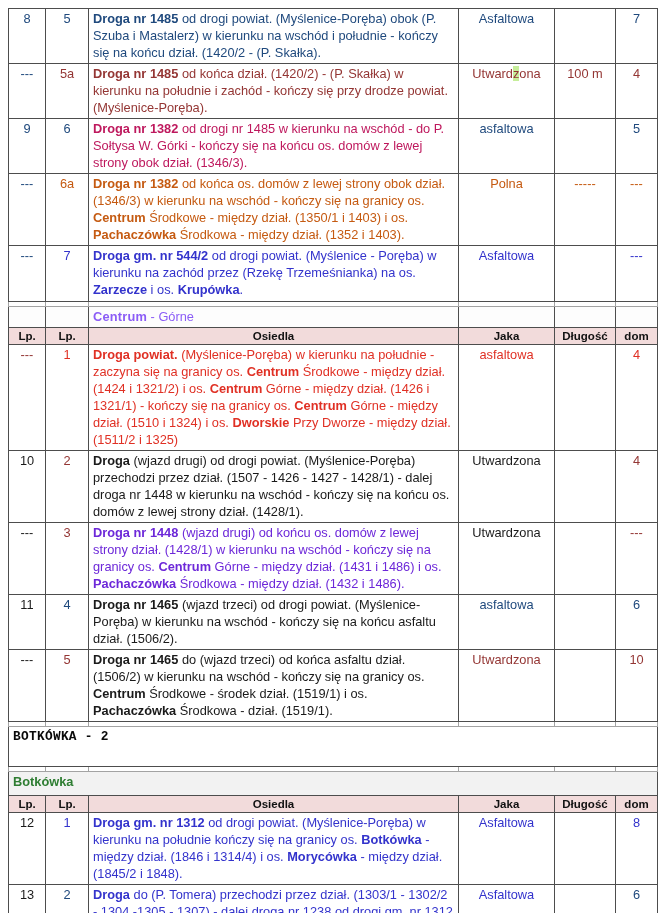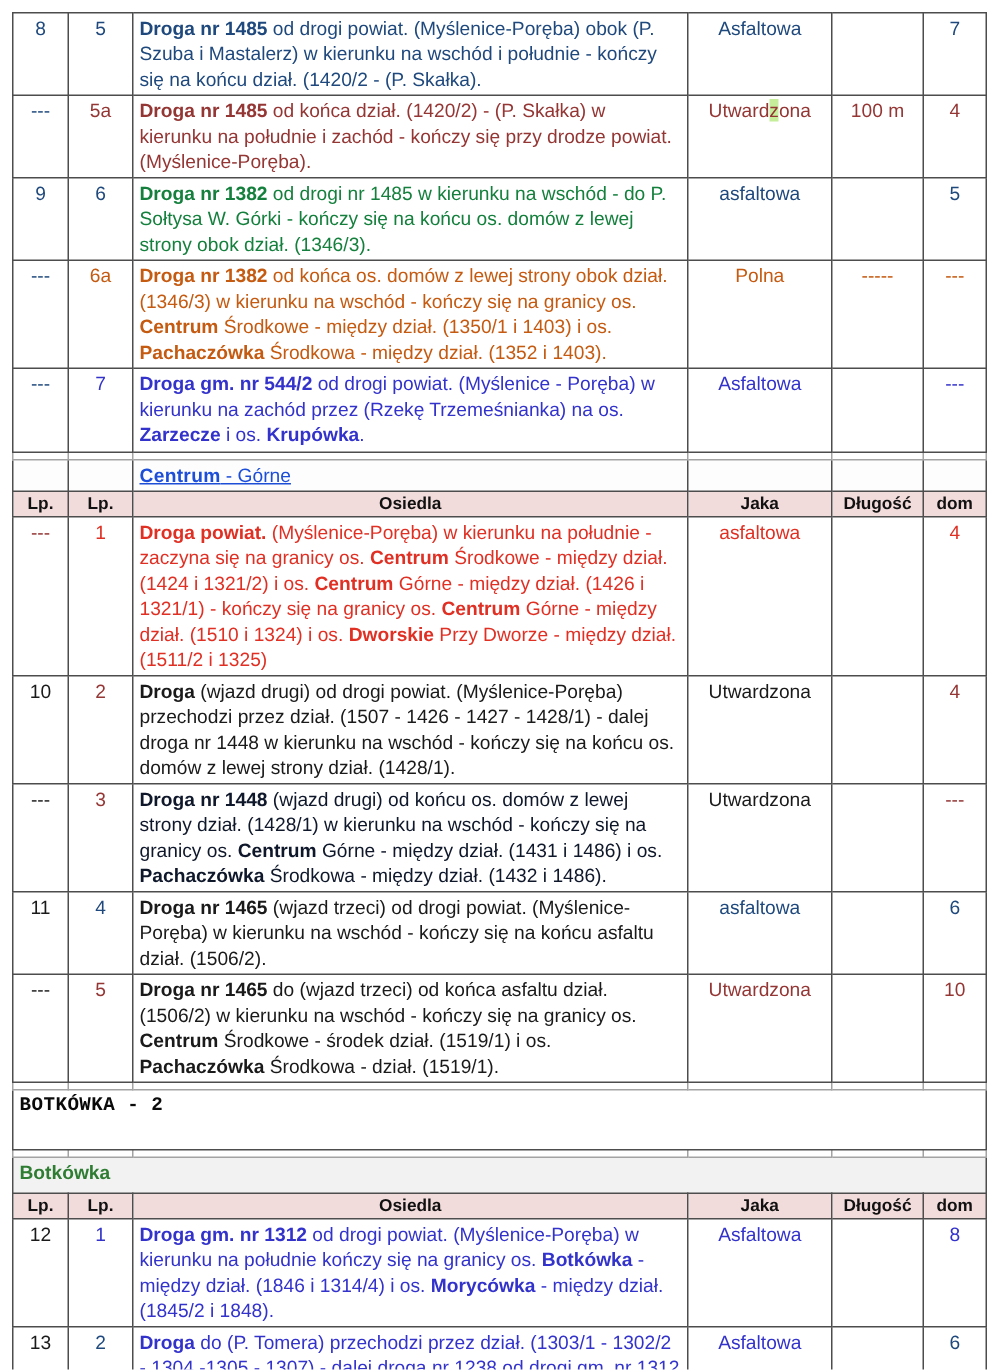--- a/index.html
+++ b/index.html
@@ -50,21 +50,21 @@
           <td class="lp" style="color: rgb(31, 73, 125);">---</td>
           <td class="lp" style="color: rgb(148, 54, 52);">5a</td>
           <td style="color: rgb(148, 54, 52);"><b>Droga nr 1485</b><span> od końca dział. (1420/2) - (P. Skałka) w kierunku na południe i zachód - kończy się  przy drodze powiat. (Myślenice-Poręba).</span></td>
           <td class="jaka" style="color: rgb(148, 54, 52);"><span>Utward</span><span style="background: rgb(198, 238, 154);">z</span><span>ona</span></td>
           <td class="dlug" style="color: rgb(148, 54, 52);">100 m</td>
           <td class="dom" style="color: rgb(148, 54, 52);">4</td>
         </tr>
         <tr style="height: 54px;">
           <td class="lp" style="color: rgb(31, 73, 125);">9</td>
           <td class="lp" style="color: rgb(31, 73, 125);">6</td>
-          <td style="color: #15803d;"><b>Droga nr 1382</b><span>  od drogi nr 1485 w kierunku na wschód - do P. Sołtysa W. Górki - kończy się na końcu os. domów z lewej strony obok dział. (1346/3).</span></td>
+          <td style="color: #be185d;"><b>Droga nr 1382</b><span>  od drogi nr 1485 w kierunku na wschód - do P. Sołtysa W. Górki - kończy się na końcu os. domów z lewej strony obok dział. (1346/3).</span></td>
           <td class="jaka" style="color: rgb(31, 73, 125);"><span>asfaltowa</span></td>
           <td class="dlug" style="color: rgb(31, 73, 125);"></td>
           <td class="dom" style="color: rgb(31, 73, 125);">5</td>
         </tr>
         <tr style="height: 68px;">
           <td class="lp" style="color: rgb(31, 73, 125);">---</td>
           <td class="lp" style="color: rgb(197, 90, 17);">6a</td>
           <td style="color: rgb(197, 90, 17);"><b>Droga nr 1382</b><span>  od końca os. domów z lewej strony  obok dział. (1346/3) w kierunku na wschód - kończy się na granicy os. </span><b>Centrum</b><span> Środkowe - między dział. (1350/1 i 1403) i os. </span><b>Pachaczówka</b><span> Środkowa - między dział. (1352 i 1403).</span></td>
           <td class="jaka" style="color: rgb(197, 90, 17);"><span>Polna</span></td>
           <td class="dlug" style="color: rgb(197, 90, 17);">-----</td>
@@ -82,21 +82,21 @@
           <td></td>
           <td></td>
           <td></td>
           <td></td>
           <td></td>
           <td></td>
         </tr>
         <tr class="sechdr" style="height: 21px;">
           <td></td>
           <td></td>
-          <td class="sec-title" style="color: #1d4ed8; text-decoration: underline;"><b>Centrum</b><span> - Górne</span></td>
+          <td class="sec-title" style="color: #8b5cf6;"><b>Centrum</b><span> - Górne</span></td>
           <td></td>
           <td></td>
           <td></td>
         </tr>
         <tr class="colhdr">
           <td>Lp.</td>
           <td>Lp.</td>
           <td>Osiedla</td>
           <td>Jaka</td>
           <td>Długość</td>
@@ -114,21 +114,21 @@
           <td class="lp" style="color: rgb(26, 26, 26);">10</td>
           <td class="lp" style="color: rgb(148, 54, 52);">2</td>
           <td style="color: rgb(26, 26, 26);"><b>Droga</b><span>  (wjazd drugi) od drogi powiat. (Myślenice-Poręba) przechodzi przez dział. (1507 - 1426 - 1427 - 1428/1) - dalej droga nr 1448  w kierunku na wschód - kończy się na końcu os. domów z lewej strony dział. (1428/1).</span></td>
           <td class="jaka" style="color: rgb(26, 26, 26);"><span>Utwardzona</span></td>
           <td class="dlug" style="color: rgb(26, 26, 26);"></td>
           <td class="dom" style="color: rgb(148, 54, 52);">4</td>
         </tr>
         <tr style="height: 66px;">
           <td class="lp" style="color: rgb(26, 26, 26);">---</td>
           <td class="lp" style="color: rgb(148, 54, 52);">3</td>
-          <td style="color: #0f172a;"><b>Droga nr 1448</b><span> (wjazd drugi) od końcu os. domów z lewej  strony dział. (1428/1) w kierunku na wschód - kończy się na granicy os. </span><b>Centrum</b><span> Górne - między dział. (1431 i 1486) i os. </span><b>Pachaczówka</b><span> Środkowa - między dział. (1432 i 1486).</span></td>
+          <td style="color: #6d28d9;"><b>Droga nr 1448</b><span> (wjazd drugi) od końcu os. domów z lewej  strony dział. (1428/1) w kierunku na wschód - kończy się na granicy os. </span><b>Centrum</b><span> Górne - między dział. (1431 i 1486) i os. </span><b>Pachaczówka</b><span> Środkowa - między dział. (1432 i 1486).</span></td>
           <td class="jaka" style="color: rgb(26, 26, 26);"><span>Utwardzona</span></td>
           <td class="dlug" style="color: rgb(26, 26, 26);"></td>
           <td class="dom" style="color: rgb(148, 54, 52);">---</td>
         </tr>
         <tr style="height: 50px; border-radius: 17px;">
           <td class="lp" style="color: rgb(26, 26, 26);">11</td>
           <td class="lp" style="color: rgb(31, 73, 125);">4</td>
           <td style="color: rgb(26, 26, 26);"><b>Droga nr 1465</b><span>  (wjazd trzeci) od drogi powiat. (Myślenice-Poręba)  w kierunku na wschód - kończy się na końcu asfaltu dział. (1506/2).</span></td>
           <td class="jaka" style="color: rgb(31, 73, 125);"><span>asfaltowa</span></td>
           <td class="dlug" style="color: rgb(31, 73, 125);"></td>

